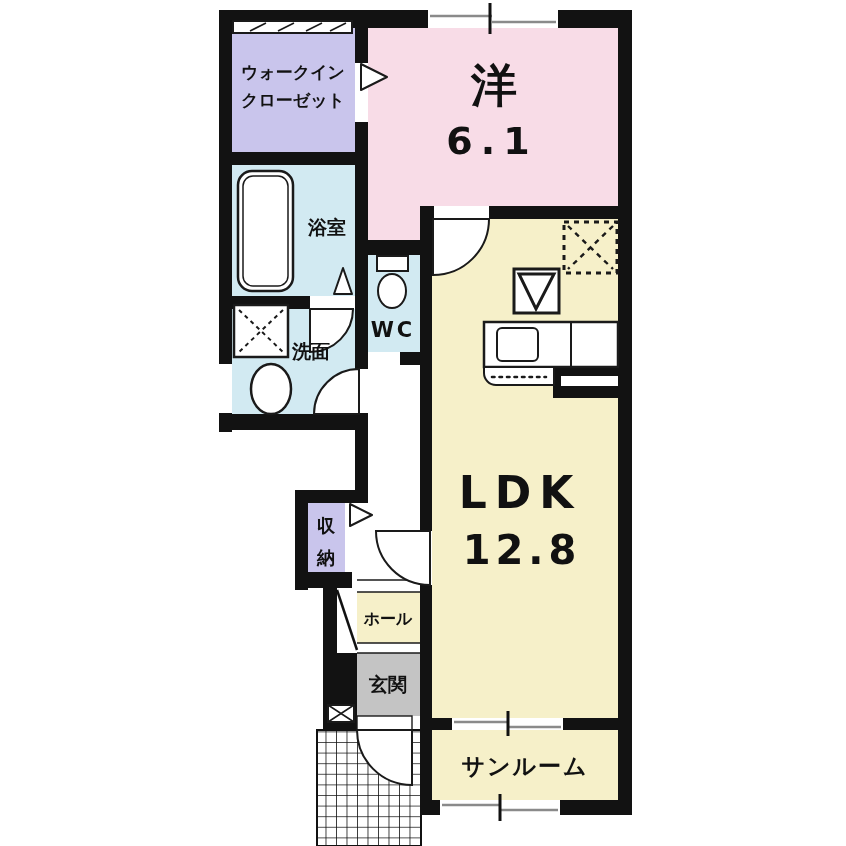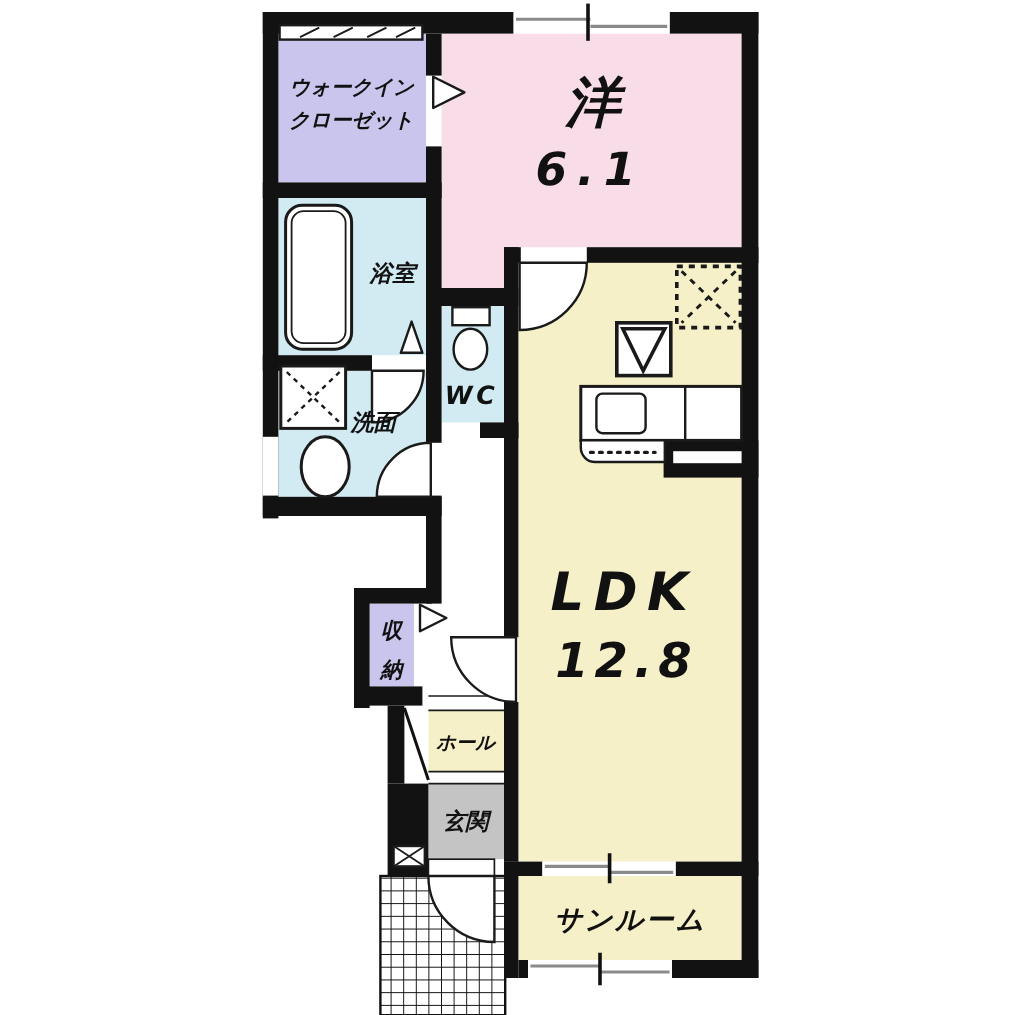--- a/index.html
+++ b/index.html
@@ -1,16 +1,16 @@
 <!DOCTYPE html>
 <html><head>
 <meta charset="utf-8">
 <style>
   html,body{margin:0;padding:0;background:#ffffff;}
-  .stage{width:846px;height:846px;position:relative;background:#fff;font-style:italic;}
+  .stage{width:846px;height:846px;position:relative;background:#fff;}
   svg{display:block;}
   text{font-family:"DejaVu Sans","Liberation Sans",sans-serif;font-weight:bold;fill:#111;}
   .fix{fill:#ffffff;stroke:#1a1a1a;}
   .door{fill:#ffffff;stroke:#1a1a1a;stroke-width:2;}
   .arrow{fill:#ffffff;stroke:#1a1a1a;stroke-width:2;stroke-linejoin:round;}
   .pane{stroke-width:2.6;fill:none;}
   .tick{stroke:#111;stroke-width:3;}
   .hairline{stroke:#1a1a1a;stroke-width:1.4;}
 </style>
 </head>

